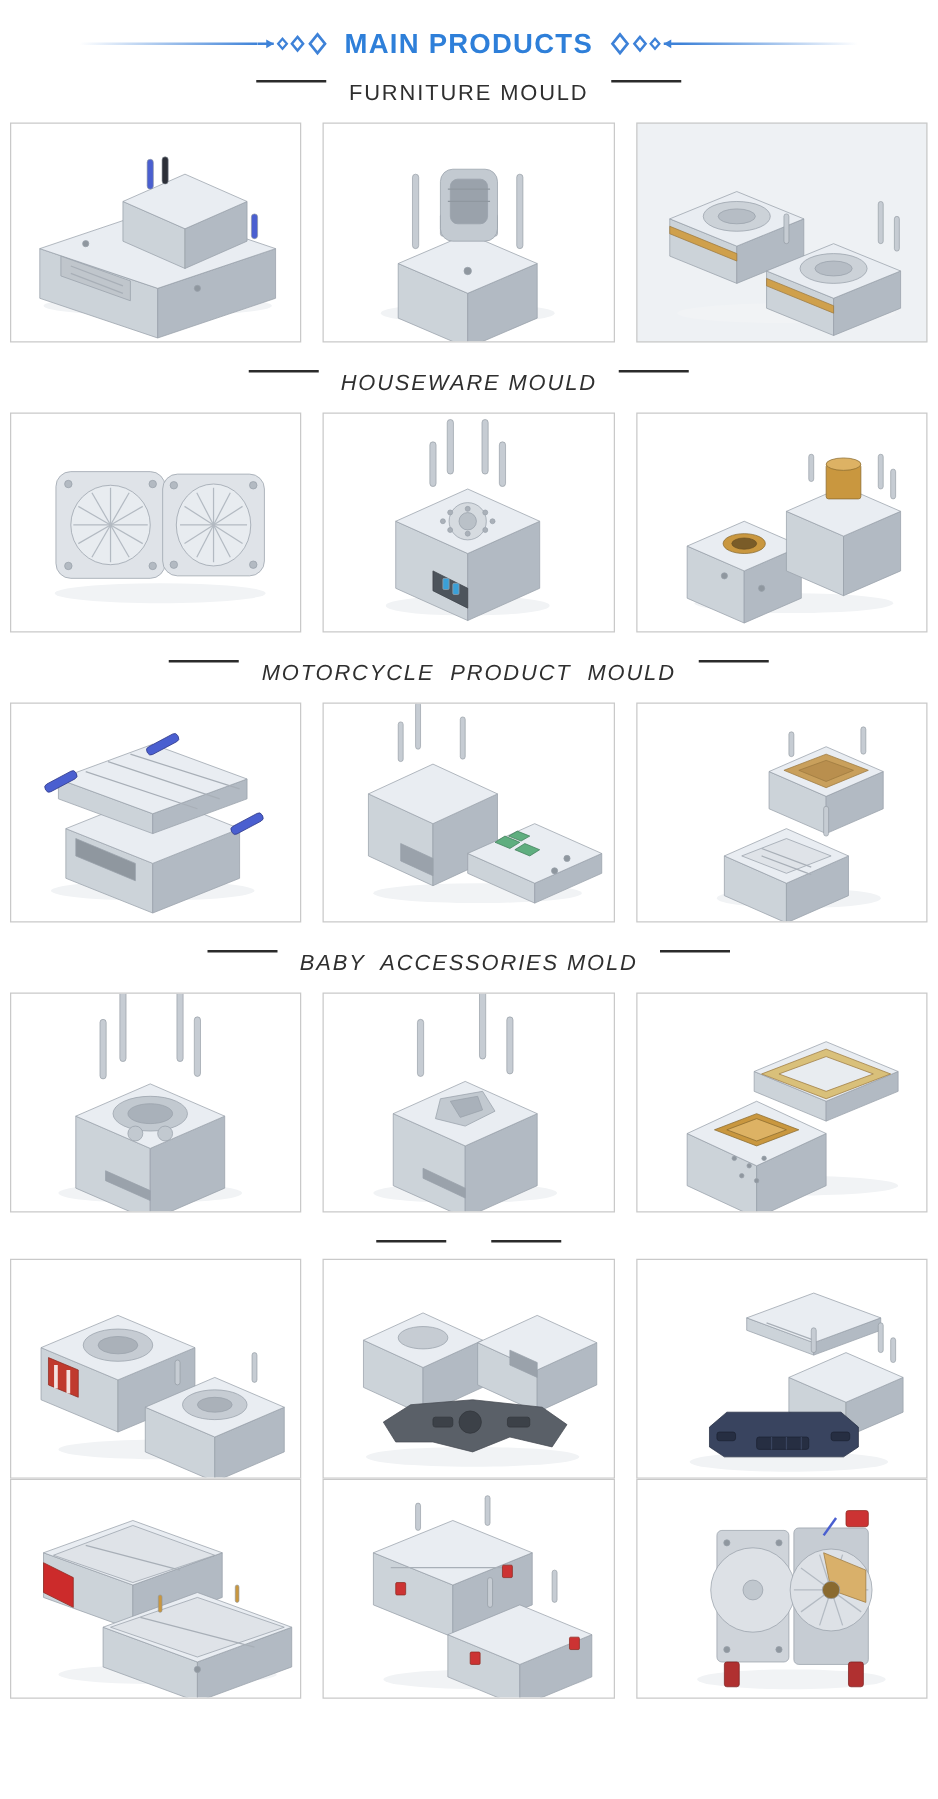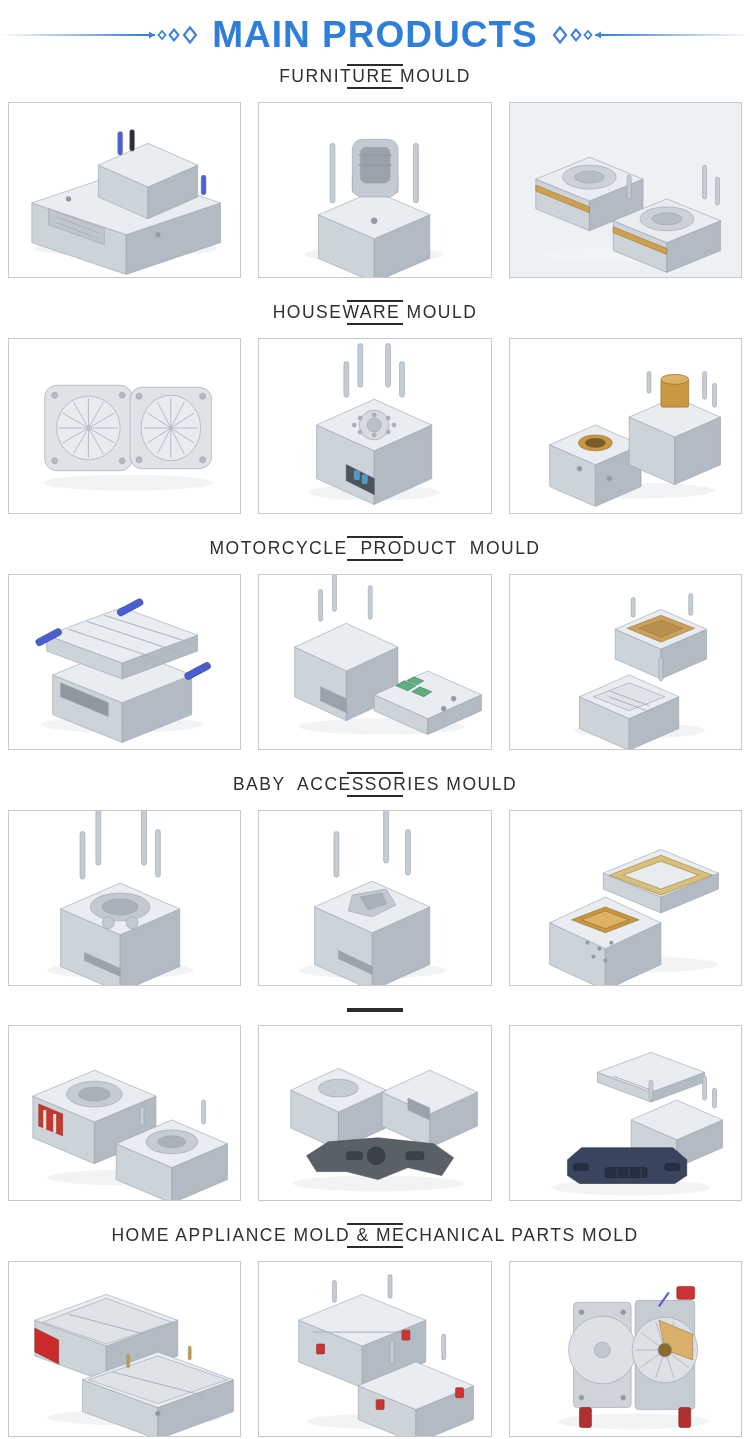--- a/index.html
+++ b/index.html
@@ -5,25 +5,25 @@
   html,body{margin:0;padding:0;background:#fff;}
   .page{width:750px;margin:0 auto;background:#fff;padding-top:14px;padding-bottom:11px;
         font-family:"Liberation Sans",sans-serif;}
   
   .title-row{display:flex;align-items:center;justify-content:center;height:42px;}
   .tline{height:2px;width:142px;}
   .tline.left{background:linear-gradient(to right,rgba(62,130,216,0),#3e82d8);}
   .tline.right{background:linear-gradient(to left,rgba(62,130,216,0),#3e82d8);}
   .diam{display:block;}
   .diam.flip{transform:scaleX(-1);}
-  h1.main-title{font-size:37px;font-weight:bold;color:#2e7fd9;margin:0 8px;
+  h1.main-title{font-size:22px;font-weight:bold;color:#2e7fd9;margin:0 8px;
                 letter-spacing:1px;white-space:pre;}
   
-  .sec .sec-head{display:flex;align-items:center;justify-content:center;margin:8px 0 13px;flex-direction:column;}
-  .sec ~ .sec .sec-head{margin-top:22px;}
+  .sec .sec-head{display:flex;align-items:flex-start;justify-content:center;margin:8px 0 13px;}
+  .sec ~ .sec .sec-head{margin-top:22px;font-style:italic;}
   .dash{width:56px;height:2px;background:#2b2b2b;margin:0 18px;flex:none;}
   h2.sec-title{font-size:17.5px;font-weight:400;color:#2f2f2f;margin:0;
                letter-spacing:1.5px;white-space:pre;}
   
   .grid{display:flex;gap:17px;padding:0 8px;}
   .cell{flex:1;height:174px;border:1px solid #c9c9c9;background:#fff;margin:0;
         display:flex;align-items:center;justify-content:center;overflow:hidden;}
   .cell svg{width:100%;height:100%;display:block;}
 </style>
 </head>
@@ -276,21 +276,21 @@
             <line x1="100" y1="122" x2="140" y2="137" stroke="#a8afb7" stroke-width="1"></line>
             <rect x="150" y="82" width="4" height="24" rx="2" fill="#c6ccd3" stroke="#8f979f" stroke-width="0.5"></rect>
           </svg>
         </figure>
     </div>
   </section>
 
   <section class="sec">
     <div class="sec-head">
       <span class="dash"></span>
-      <h2 class="sec-title">BABY  ACCESSORIES MOULD</h2>
+      <h2 class="sec-title">BABY  ACCESSORIES MOLD</h2>
       <span class="dash"></span>
     </div>
     <div class="grid">
       <figure class="cell" title="Baby seat mould block with cavity and pillars">
           <svg viewBox="0 0 233 174">
             <ellipse cx="112" cy="160" rx="74" ry="8" fill="#f1f3f5"></ellipse>
             <polygon points="52,98 112,124 112,182 52,156" fill="#ccd3d9" stroke="#99a1aa" stroke-width="0.6"></polygon>
             <polygon points="112,124 172,98 172,156 112,182" fill="#b2bac3" stroke="#99a1aa" stroke-width="0.6"></polygon>
             <polygon points="112,72 172,98 112,124 52,98" fill="#e9edf2" stroke="#99a1aa" stroke-width="0.6"></polygon>
             <rect x="71.5" y="20" width="5" height="48" rx="2.5" fill="#c6ccd3" stroke="#8f979f" stroke-width="0.5"></rect>
@@ -403,25 +403,20 @@
             <line x1="120" y1="142" x2="120" y2="152" stroke="#39445f" stroke-width="1"></line>
             <line x1="132" y1="142" x2="132" y2="152" stroke="#39445f" stroke-width="1"></line>
             <rect x="64" y="138" width="15" height="7" rx="2" fill="#262e42" stroke="#1c2333" stroke-width="0.6"></rect>
             <rect x="156" y="138" width="15" height="7" rx="2" fill="#262e42" stroke="#1c2333" stroke-width="0.6"></rect>
           </svg>
         </figure>
     </div>
   </section>
 
   <section class="sec">
-    <div class="sec-head">
-      <span class="dash"></span>
-      <h2 class="sec-title">HOME APPLIANCE MOLD &amp; MECHANICAL PARTS MOLD</h2>
-      <span class="dash"></span>
-    </div>
     <div class="grid">
       <figure class="cell" title="Long appliance mould bases with red plates">
           <svg viewBox="0 0 233 174">
             <ellipse cx="126" cy="156" rx="88" ry="8" fill="#f1f3f5"></ellipse>
             <polygon points="26,58 98,84 98,120 26,94" fill="#ccd3d9" stroke="#99a1aa" stroke-width="0.6"></polygon>
             <polygon points="98,84 170,58 170,94 98,120" fill="#b2bac3" stroke="#99a1aa" stroke-width="0.6"></polygon>
             <polygon points="98,32 170,58 98,84 26,58" fill="#e9edf2" stroke="#99a1aa" stroke-width="0.6"></polygon>
             <polygon points="26,66 50,78 50,102 26,90" fill="#cc2b2b" stroke="#8e2a21" stroke-width="0.6"></polygon>
             <polygon points="98,36 164,60 98,82 34,60" fill="#dfe3e8" stroke="#99a1aa" stroke-width="0.6"></polygon>
             <line x1="60" y1="52" x2="136" y2="72" stroke="#a8afb7" stroke-width="1"></line>

